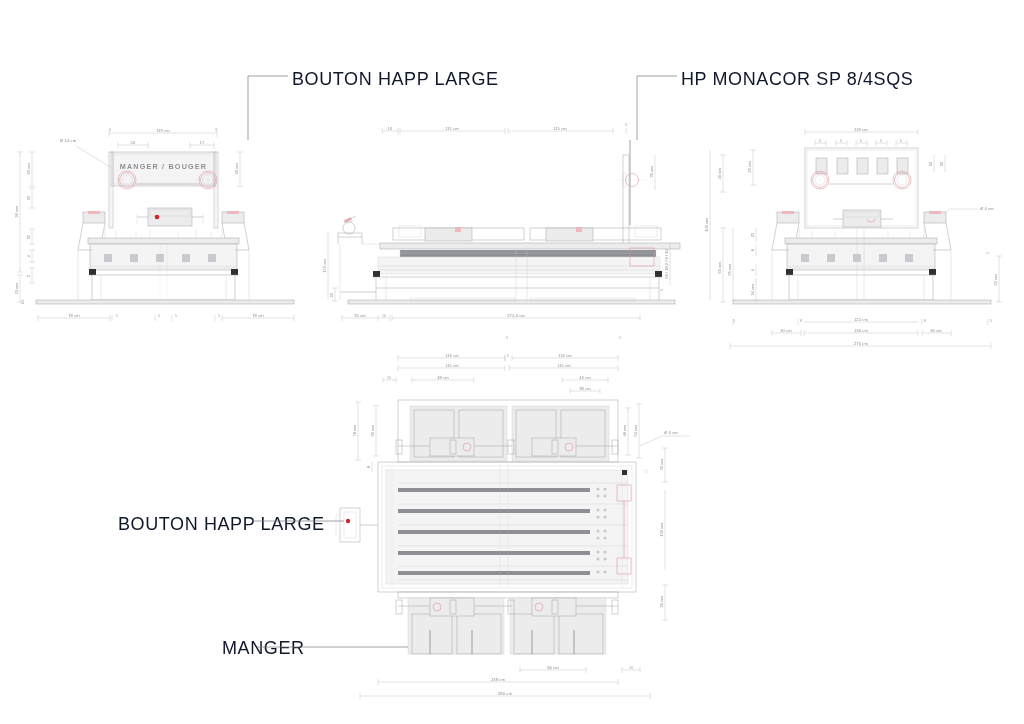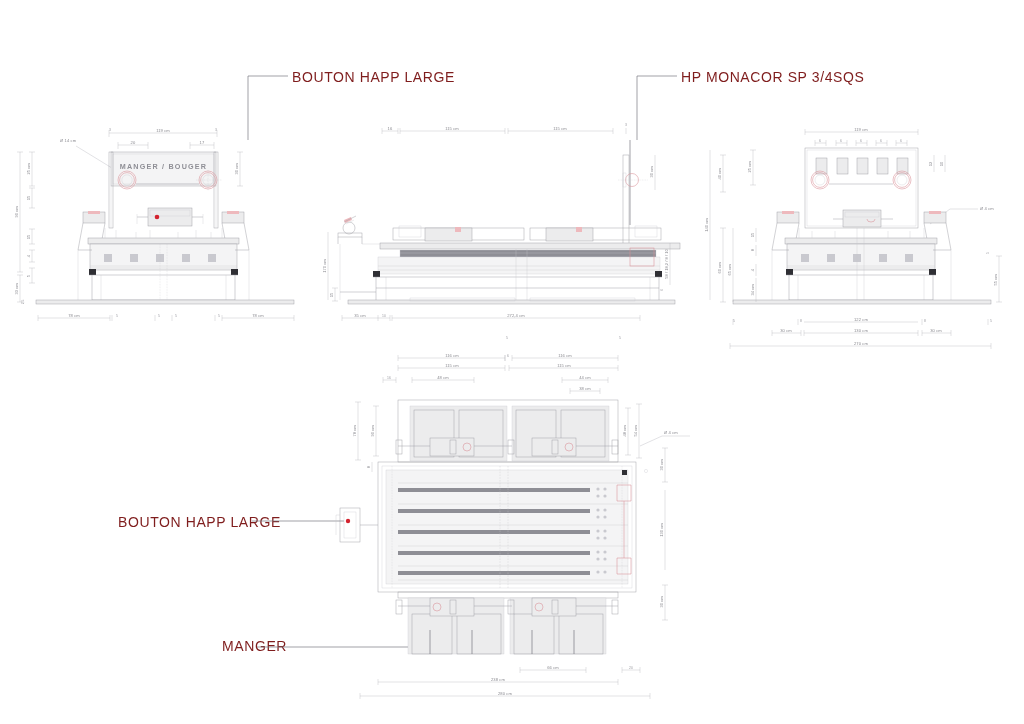--- a/index.html
+++ b/index.html
@@ -22,23 +22,23 @@
   svg.cad {
     position: absolute;
     top: 0;
     left: 0;
     width: 1024px;
     height: 724px;
   }
   .callout-label {
     position: absolute;
     font-family: "Liberation Sans", sans-serif;
-    font-size: 14px;
+    font-size: 18px;
     letter-spacing: 0.6px;
-    color: #7f1d1d;
+    color: #0f172a;
     white-space: nowrap;
   }
   .dim {
     font-family: "Liberation Sans", sans-serif;
     fill: #8a8a90;
     font-size: 4.1px;
     letter-spacing: 0.1px;
   }
   .dim-v {
     font-family: "Liberation Sans", sans-serif;
@@ -73,21 +73,21 @@
   .dash { stroke-dasharray: 1.6 1.2; }
   .dashfine { stroke-dasharray: 0.8 0.8; }
 </style>
 </head>
 <body>
 
 <div id="sheet">
 
   <div class="callout-label" style="left:292px; top:69px;">BOUTON HAPP LARGE</div>
 
-  <div class="callout-label" style="left:681px; top:69px;">HP MONACOR SP 3/4SQS</div>
+  <div class="callout-label" style="left:681px; top:69px;">HP MONACOR SP 8/4SQS</div>
 
   <div class="callout-label" style="left:118px; top:514px;">BOUTON HAPP LARGE</div>
 
   <div class="callout-label" style="left:222px; top:638px;">MANGER</div>
 
   <svg class="cad" viewBox="0 0 1024 724">
 
     <g>
       <path class="ln-hv" d="M248,76 L288,76"></path>
       <path class="ln-hv" d="M248,76 L248,140"></path>

